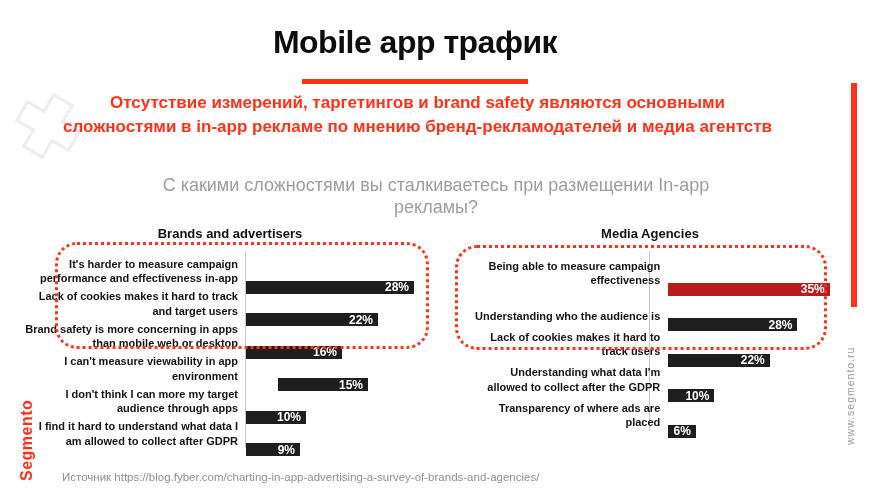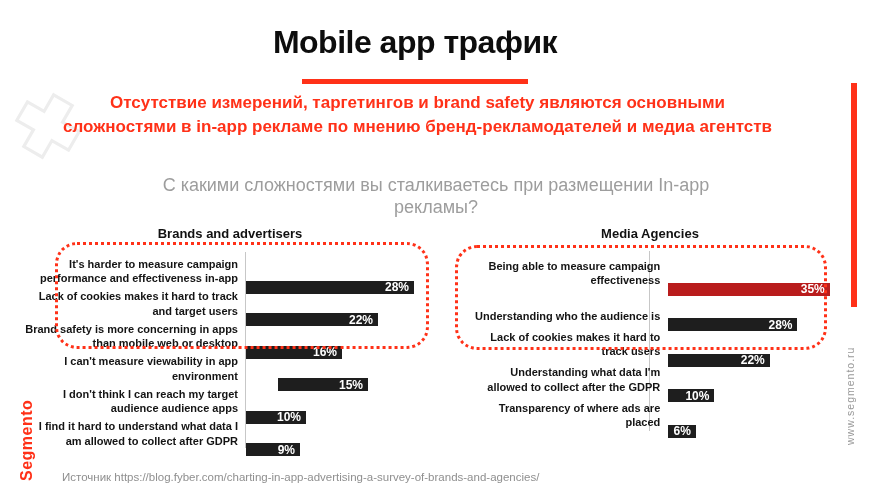--- a/index.html
+++ b/index.html
@@ -117,21 +117,21 @@
       </div>
       <div class="bar-row">
         <div class="bar-label">I can't measure viewability in app environment</div>
         <div class="bar-track">
           <div class="bar" style="width: 90px; background: rgb(30, 30, 30); margin-left: 32px;">
             <span class="bar-value">15%</span>
           </div>
         </div>
       </div>
       <div class="bar-row">
-        <div class="bar-label">I don't think I can reach my target audience audience apps</div>
+        <div class="bar-label">I don't think I can more my target audience through apps</div>
         <div class="bar-track">
           <div class="bar" style="width: 60px; background: rgb(30, 30, 30);">
             <span class="bar-value">10%</span>
           </div>
         </div>
       </div>
       <div class="bar-row">
         <div class="bar-label">I find it hard to understand what data I am allowed to collect after GDPR</div>
         <div class="bar-track">
           <div class="bar" style="width: 54px; background: rgb(30, 30, 30);">

